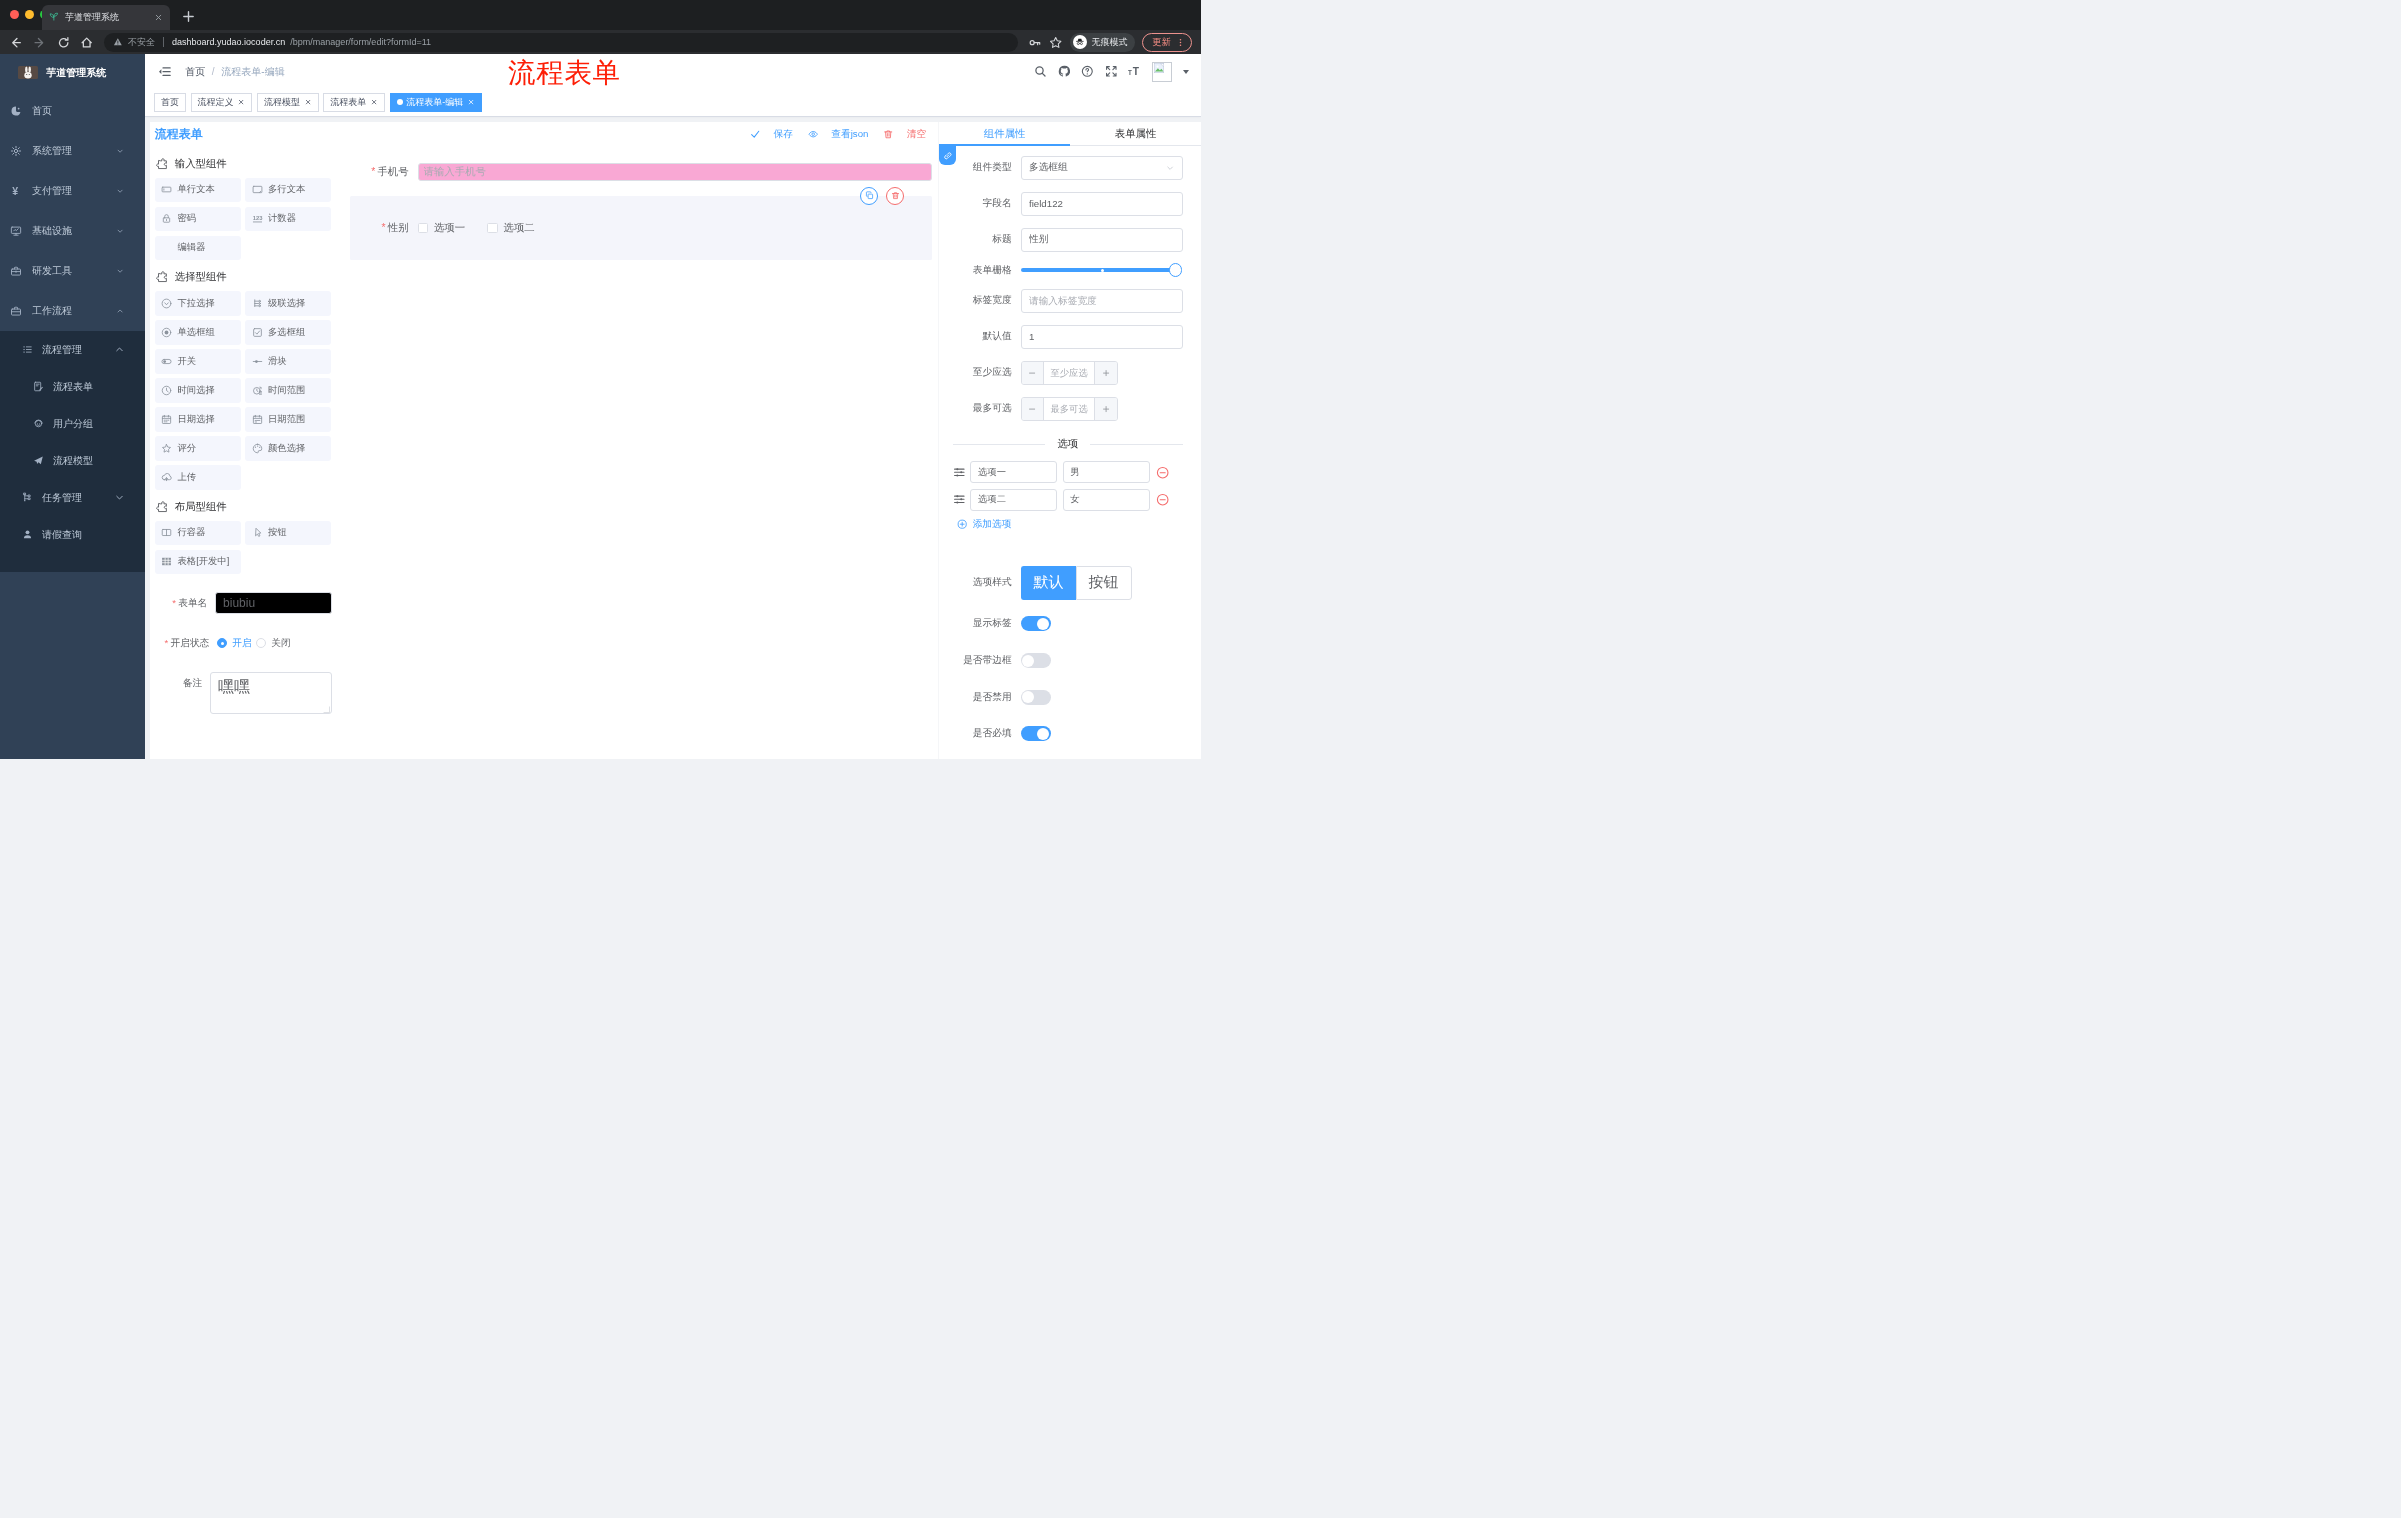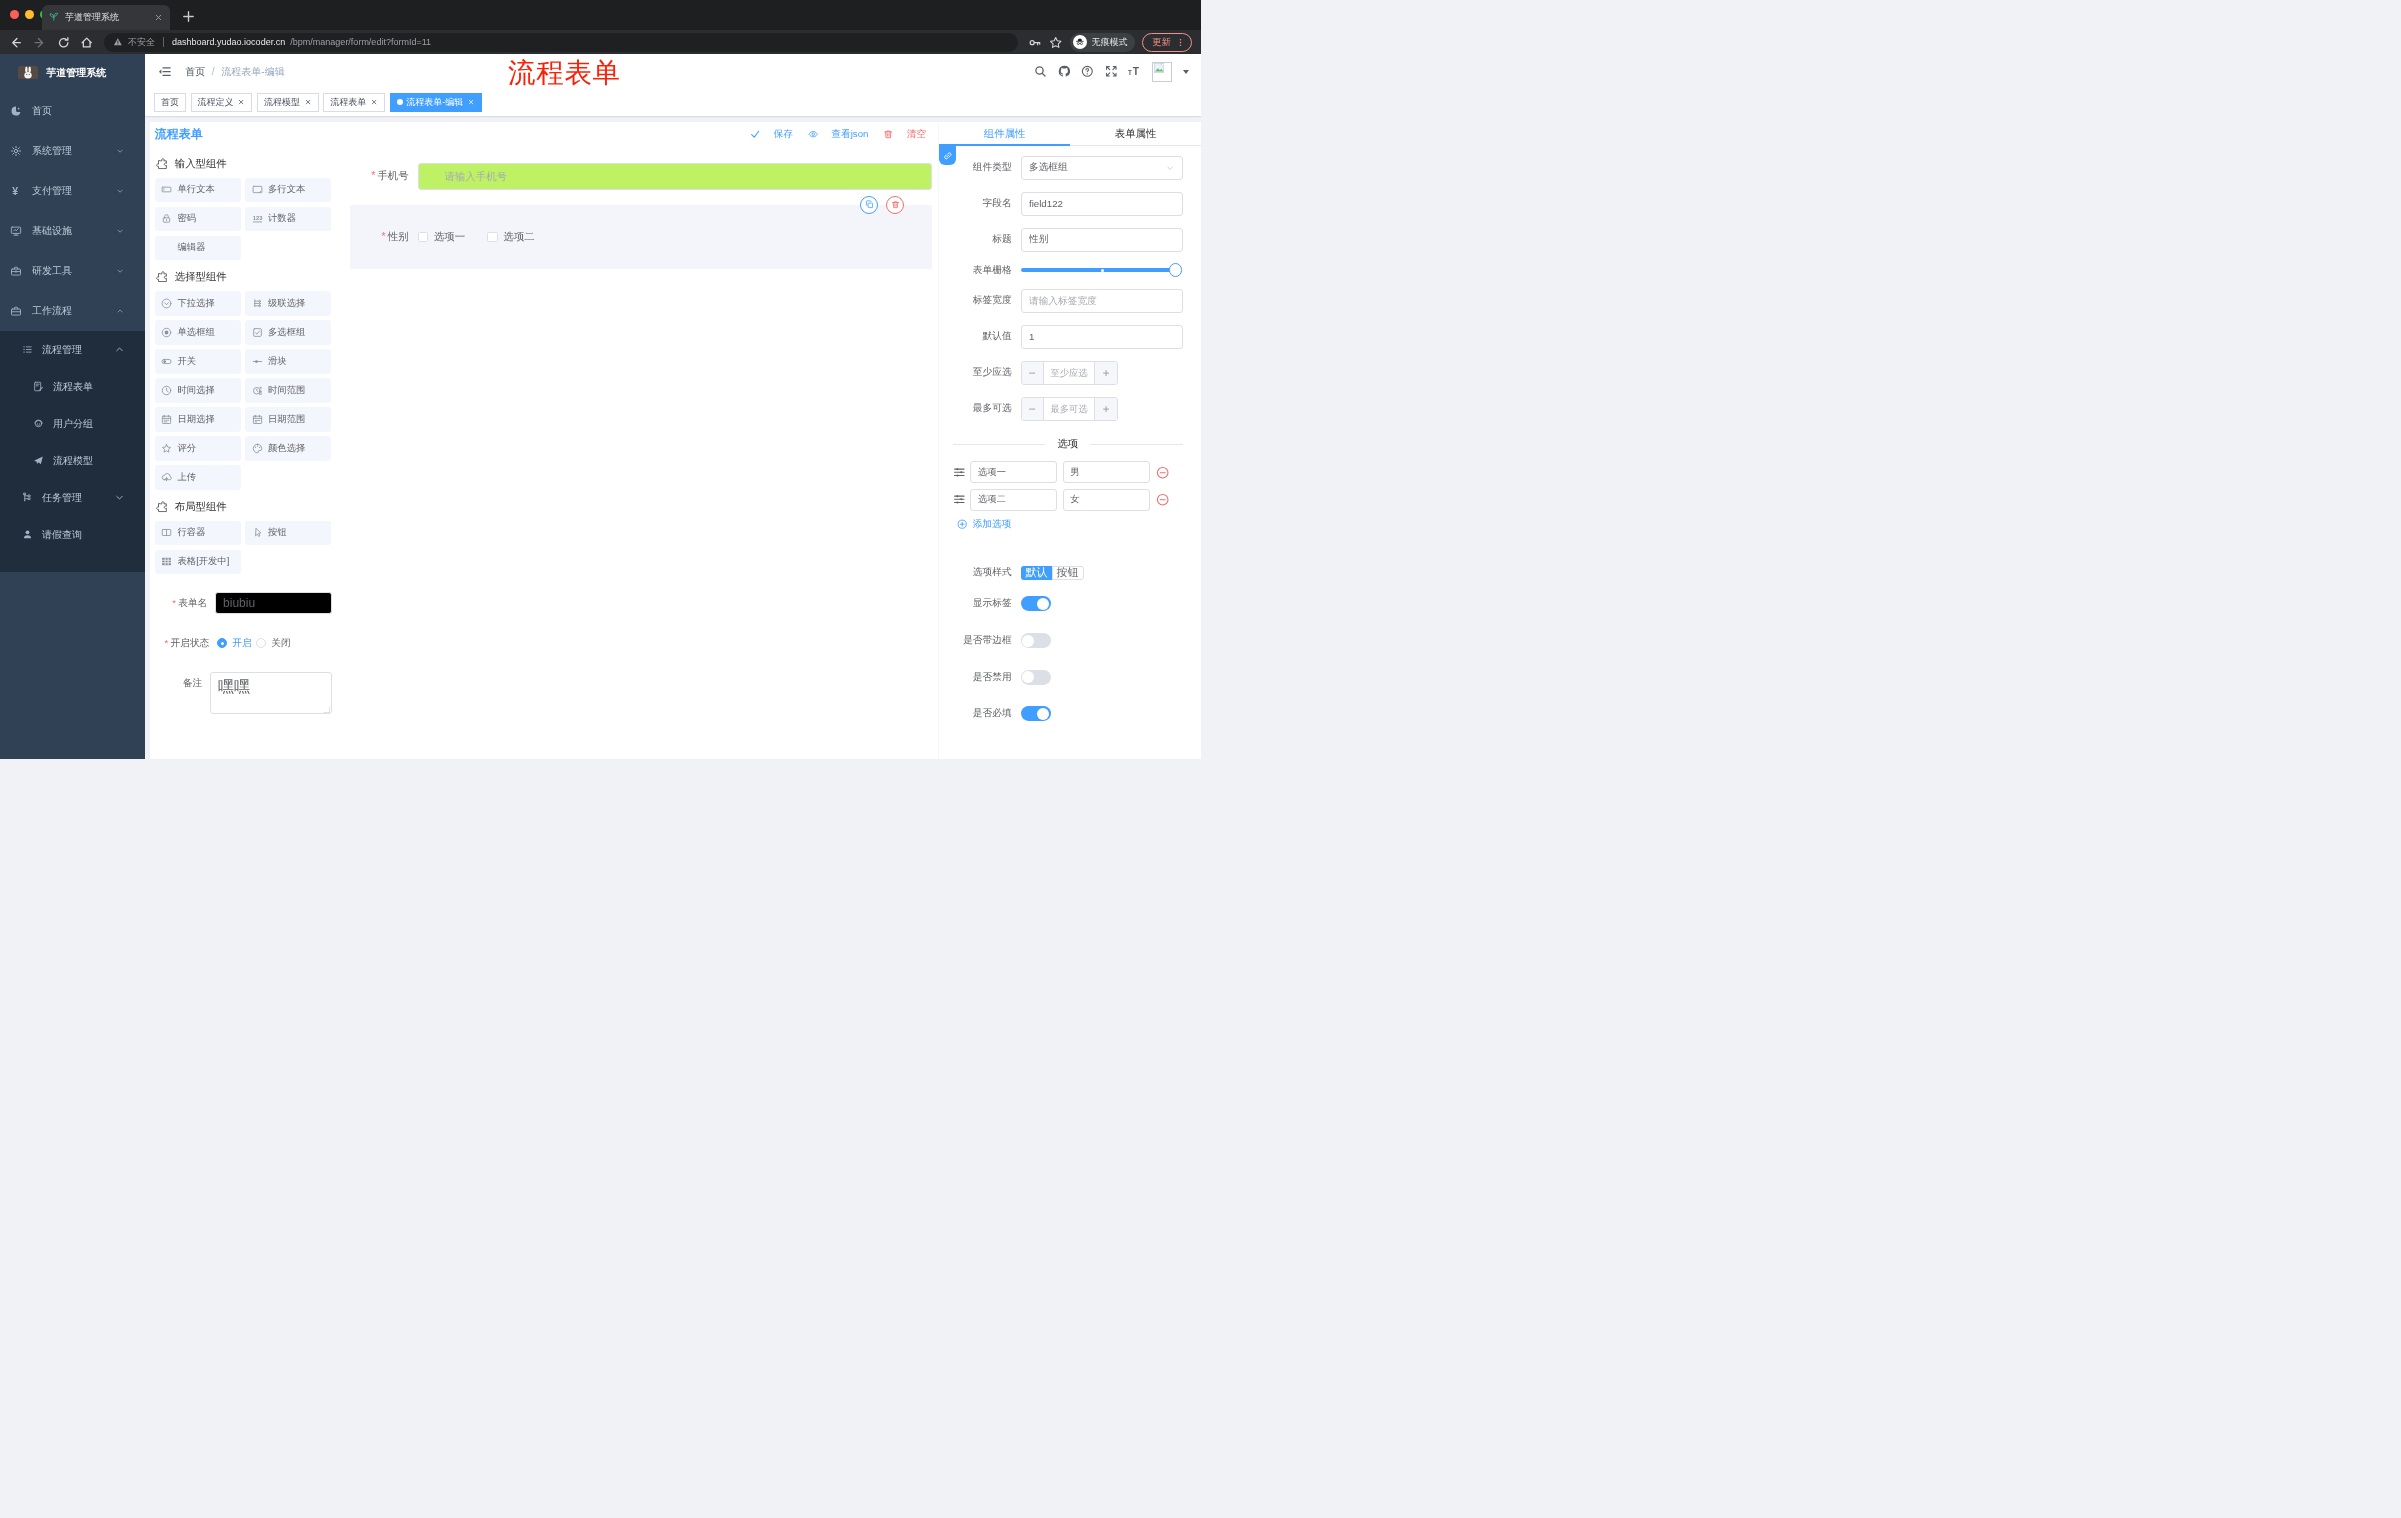--- a/index.html
+++ b/index.html
@@ -94,21 +94,21 @@
   .radio.sel .rdot::after{content:"";position:absolute;left:3.3px;top:3.3px;width:3px;height:3px;border-radius:50%;background:#fff}
   .radio.sel span.rlabel{color:#409eff}
   .lf-textarea{width:122px;height:42px;border:0.7px solid #dcdfe6;border-radius:3px;padding:3.7px 7.4px;font-size:16px;color:#606266;resize:none;position:relative;font-family:Liberation Mono, monospace}
   .ta-wrap{position:relative}
   .ta-wrap::after{content:"";position:absolute;right:2.2px;bottom:3.7px;width:5.2px;height:5.2px;border-right:1.1px solid #c0c4cc;border-bottom:1.1px solid #c0c4cc;clip-path:polygon(100% 0,100% 100%,0 100%)}
 
   
   .canvas{position:absolute;left:186px;top:24.5px;right:6px;bottom:0;padding:16.3px 0 0 7.4px}
   .c-row{display:flex;align-items:center}
   .c-label{width:74px;text-align:right;padding-right:9px;font-size:10.4px;color:#606266;flex-shrink:0;white-space:nowrap}
-  .c-input{flex:1;height:27px;border:0.7px solid #dcdfe6;border-radius:3px;padding:0 26px;font-size:10.4px;color:#606266;background:#bef264}
+  .c-input{flex:1;height:18px;border:0.7px solid #dcdfe6;border-radius:3px;padding:0 5px;font-size:10.4px;color:#606266;background:#f9a8d4}
   .sel-block{margin:15px 0 0 6px;background:#f4f5fb;height:64px;border-radius:1.5px;position:relative;display:flex;align-items:center}
   .block-actions{position:absolute;top:-9px;right:28px;display:flex;gap:8.2px}
   .act{width:18px;height:18px;border-radius:50%;background:#fff;border:0.7px solid #409eff;color:#409eff;display:flex;align-items:center;justify-content:center;cursor:pointer}
   .act .icn{width:9px;height:9px}
   .act.del{border-color:#f56c6c;color:#f56c6c}
   .cb-label{width:68px;text-align:right;padding-right:9px;font-size:10.4px;color:#606266;flex-shrink:0}
   .cb-opts{display:flex;gap:22px;align-items:center}
   .cb-opt{display:flex;align-items:center;gap:6px;font-size:10.4px;color:#606266;cursor:pointer}
   .cb-box{width:10.4px;height:10.4px;border:0.7px solid #dcdfe6;border-radius:1.5px;background:#fff}
 
@@ -137,21 +137,21 @@
   .pdivider::before,.pdivider::after{content:"";flex:1;height:0.7px;background:#e4e7ed}
   .pdivider span{padding:0 12px}
   .orow{display:flex;align-items:center;gap:5.2px;margin-bottom:5.2px}
   .orow .drag{width:12.6px;height:12.6px;color:#606266;cursor:grab;flex-shrink:0}
   .oinput{width:87px;height:22px;border:0.7px solid #dcdfe6;border-radius:3px;padding:0 6.7px;font-size:9.3px;color:#606266}
   .orm{width:13.4px;height:13.4px;color:#f56c6c;cursor:pointer;margin-left:1.5px;flex-shrink:0}
   .add-opt{display:flex;align-items:center;gap:5.2px;color:#409eff;font-size:9.7px;margin:7.4px 0 0 4.5px;cursor:pointer}
   .add-opt .icn{width:10.4px;height:10.4px}
   .style-row{margin-top:35px}
   .seg{display:flex}
-  .seg-btn{height:14px;padding:0 4px;display:flex;align-items:center;font-size:11px;border:0.7px solid #dcdfe6;color:#606266;background:#fff;cursor:pointer}
+  .seg-btn{height:34px;padding:0 12px;display:flex;align-items:center;font-size:15px;border:0.7px solid #dcdfe6;color:#606266;background:#fff;cursor:pointer}
   .seg-btn.first{border-radius:3px 0 0 3px;border-right:none}
   .seg-btn.last{border-radius:0 3px 3px 0}
   .seg-btn.active{background:#409eff;border-color:#409eff;color:#fff}
   .trow{display:flex;align-items:center;margin-bottom:12.6px;height:24px}
   .switch{width:30px;height:15px;border-radius:7.4px;background:#dcdfe6;position:relative;cursor:pointer}
   .switch.on{background:#409eff}
   .switch .knob{position:absolute;top:1.5px;left:1.5px;width:12px;height:12px;border-radius:50%;background:#fff}
   .switch.on .knob{left:auto;right:1.5px}
 </style>
 </head>

